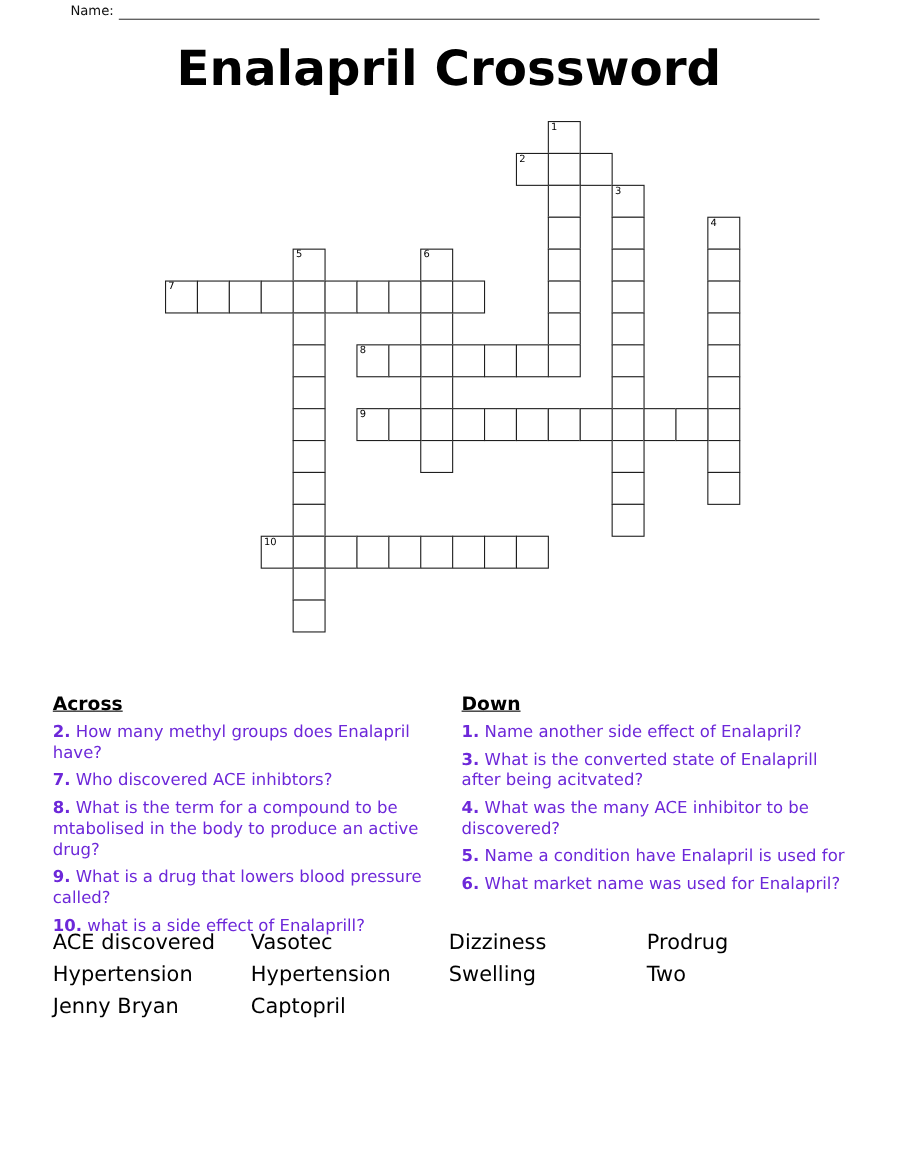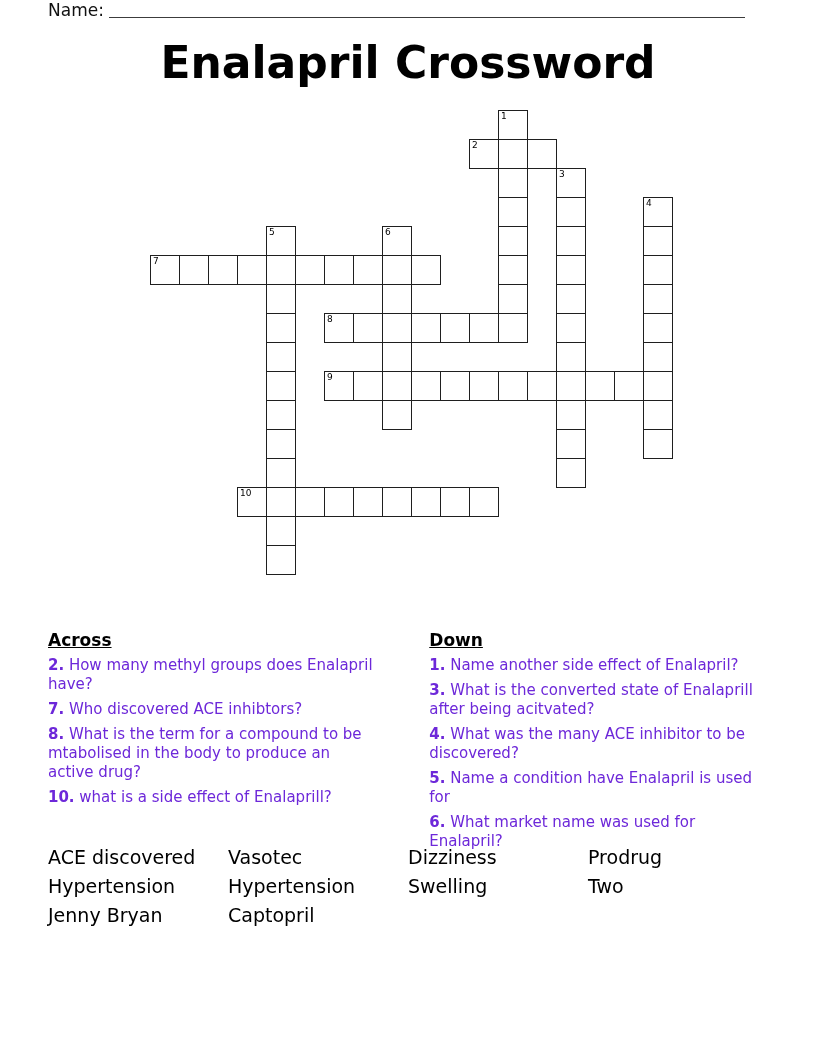--- a/index.html
+++ b/index.html
@@ -5,21 +5,21 @@
   * { margin:0; padding:0; box-sizing:border-box; }
   html,body { background:#ffffff; }
   .page {
     position:relative; width:816px; height:1056px; margin:0 auto;
     background:#ffffff; color:#000;
     font-family:"DejaVu Sans", sans-serif; overflow:hidden;
   }
 
   
   .name-row { position:absolute; left:48px; right:71px; top:2px; display:flex; align-items:flex-end; }
-  .name-label { font-size:17px; color:#111; line-height:16px; }
+  .name-label { font-size:12px; color:#111; line-height:16px;margin-left:16px; }
   .name-line { flex:1; margin-left:5px; height:15px; border-bottom:1.5px solid #3c3c3c; }
 
   
   .title {
     position:absolute; top:38px; left:0; width:100%;
     text-align:center; font-size:44px; line-height:50px; font-weight:bold;
     letter-spacing:0px; color:#000;
   }
 
   
@@ -29,21 +29,21 @@
     border:1px solid #1f1f1f;
   }
   .cellnum {
     position:absolute; top:0px; left:2px;
     font-size:9px; line-height:11px; color:#000;
   }
 
   
   .clues { position:absolute; left:48px; top:630px; width:720px; display:flex;gap:34px; }
   .clue-col-across { width:345px; }
-  .clue-col-down { width:356px; margin-left:19px; }
+  .clue-col-down { width:356px; }
   .clue-heading {
     font-size:17px; font-weight:bold; text-decoration:underline;
     margin-bottom:6px; color:#000;
   }
   .clue { font-size:15px; line-height:19px; margin-bottom:6px; color:#6d28d9; }
   .clue b { font-weight:bold; }
 
   
   .wordbank { position:absolute; left:48px; top:845px; width:720px; }
   .wordbank-heading {
@@ -169,20 +169,21 @@
       <div class="cell" style="left: 319px; top: 377px; width: 30px; height: 30px;"></div>
     </div>
 
   <div class="clues">
     <div class="clue-col-across">
       <div class="clue-heading">Across</div>
       <div>
           <div class="clue"><b>2.</b><span> How many methyl groups does Enalapril have?</span></div>
           <div class="clue"><b>7.</b><span> Who discovered ACE inhibtors?</span></div>
           <div class="clue"><b>8.</b><span> What is the term for a compound to be mtabolised in the body to produce an active drug?</span></div>
+          <div class="clue"><b>9.</b><span> What is a drug that lowers blood pressure called?</span></div>
           <div class="clue"><b>10.</b><span> what is a side effect of Enalaprill?</span></div>
         </div>
     </div>
     <div class="clue-col-down">
       <div class="clue-heading">Down</div>
       <div>
           <div class="clue"><b>1.</b><span> Name another side effect of Enalapril?</span></div>
           <div class="clue"><b>3.</b><span> What is the converted state of Enalaprill after being acitvated?</span></div>
           <div class="clue"><b>4.</b><span> What was the many ACE inhibitor to be discovered?</span></div>
           <div class="clue"><b>5.</b><span> Name a condition have Enalapril is used for</span></div>

